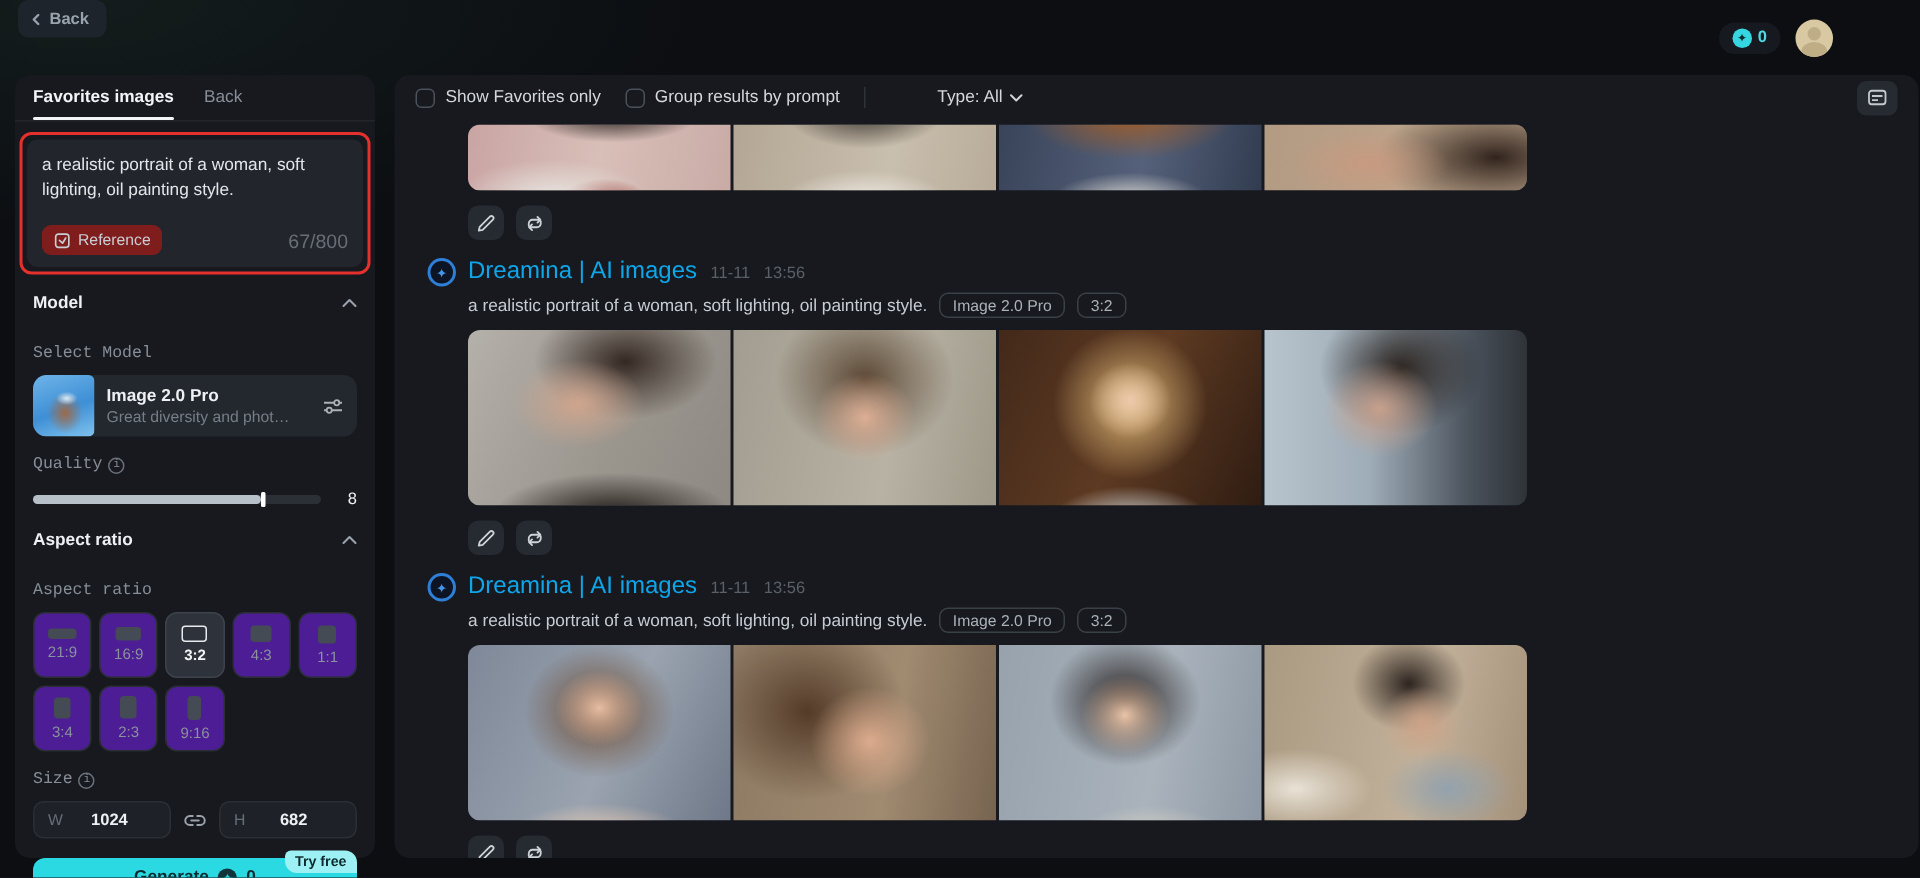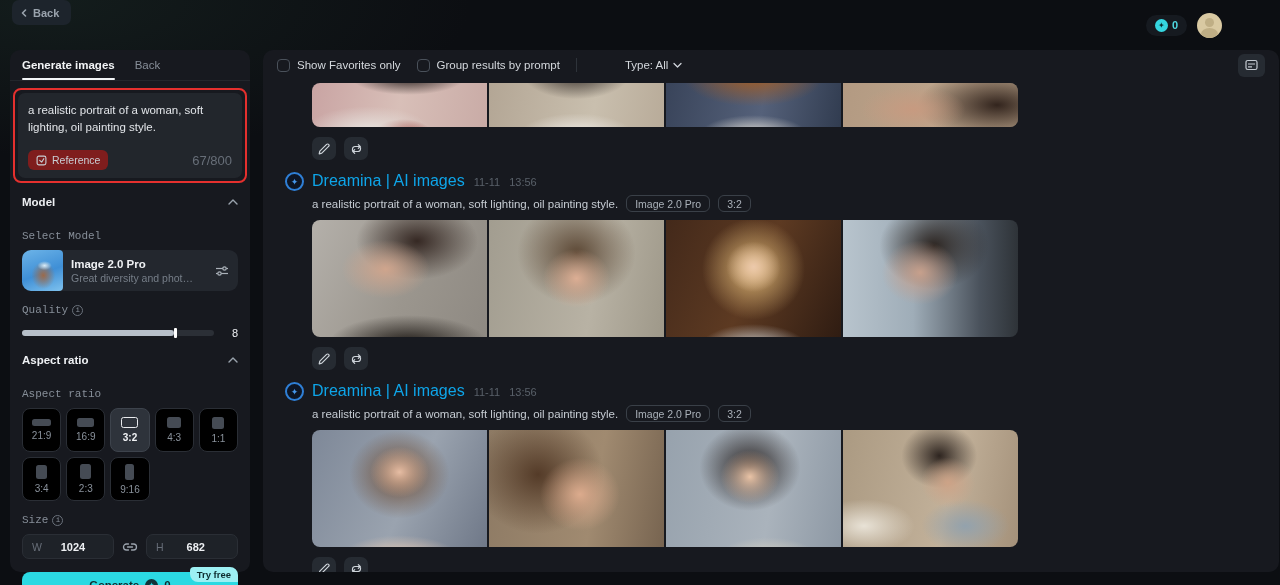--- a/index.html
+++ b/index.html
@@ -59,21 +59,21 @@
   .info-i { width:11px; height:11px; border:1px solid #6a717b; border-radius:50%; color:#868e98; font-size:7.5px;
     display:inline-flex; align-items:center; justify-content:center; font-style:normal; }
 
   .slider-row { margin:11px 12px 0 12px; display:flex; align-items:center; gap:10px; }
   .slider-track { flex:1; height:6px; border-radius:3px; background:#2b2f36; position:relative; cursor:pointer; }
   .slider-fill { position:absolute; left:0; top:0; bottom:0; width:79%; background:#b7bfc9; border-radius:3px; }
   .slider-handle { position:absolute; left:79%; top:-2px; width:3px; height:10px; background:#ffffff; border-radius:1px; }
   .slider-val { width:14px; text-align:right; font-size:11px; color:#eef0f3; }
 
   .ar-grid { margin:8px 12px 0 12px; display:grid; grid-template-columns:repeat(5,1fr); gap:5px; }
-  .ar-cell { height:44px; background:#000000; border:1px solid #2a2e35; border-radius:8px; display:flex; flex-direction:column;
+  .ar-cell { height:44px; background:#4c1d95; border:1px solid #2a2e35; border-radius:8px; display:flex; flex-direction:column;
     align-items:center; justify-content:center; gap:4px; cursor:pointer; }
   .ar-cell .ar-ico { background:#454b54; border-radius:2.5px; }
   .ar-cell.sel { background:#2e333b; border-color:#3d434c; }
   .ar-cell.sel .ar-ico { background:transparent; border:1.5px solid #e8eaed; }
   .ar-lab { font-size:10px; color:#8a929c; }
   .ar-cell.sel .ar-lab { color:#f2f4f6; font-weight:bold; }
   .i219{width:19px;height:7px;} .i169{width:17px;height:9px;} .i32{width:17px;height:11px;} .i43{width:14px;height:11px;}
   .i11{width:12px;height:12px;} .i34{width:11px;height:14px;} .i23{width:11px;height:15px;} .i916{width:9px;height:16px;}
 
   .size-row { margin:8px 12px 0 12px; display:flex; align-items:center; gap:8px; }
@@ -184,21 +184,21 @@
     <div class="credits-pill">
       <span class="coin">✦</span>
       <span class="credits-num">0</span>
     </div>
     <div class="avatar"></div>
   </div>
 </div>
 
 <div class="panel sidebar">
   <div class="tabs">
-    <div class="tab active">Generate images</div>
+    <div class="tab active">Favorites images</div>
     <div class="tab">Back</div>
   </div>
 
   <div class="prompt-wrap">
     <div class="prompt-card">
       <div class="prompt-text">a realistic portrait of a woman, soft lighting, oil painting style.</div>
       <div class="prompt-bottom">
         <button class="ref-chip">
           <span>
             <svg width="11" height="11" viewBox="0 0 12 12">

